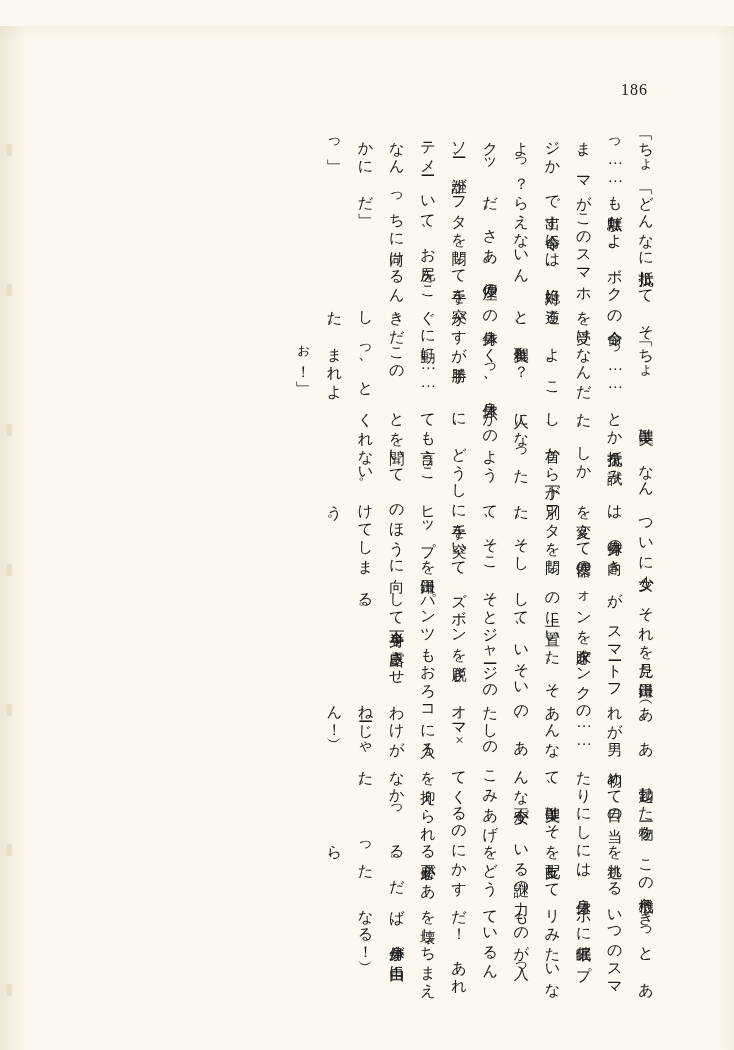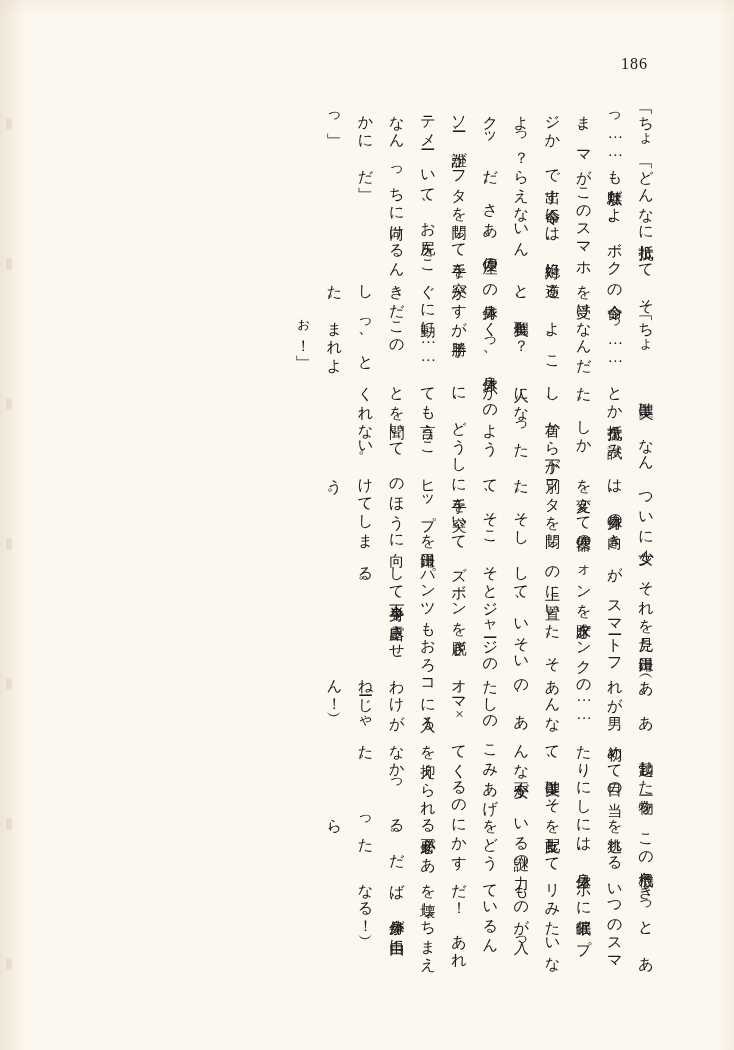--- a/index.html
+++ b/index.html
@@ -12,20 +12,21 @@
     background: #fdf8ef;
     font-family: "Liberation Serif", "DejaVu Serif", serif;
     color: #1a1a1a;
     overflow: hidden;
     position: relative;
   }
   .page {
     position: absolute;
     inset: 0;
     background: #fdf8ef;
+    margin-top: 26px;
   }
   
   .paper-tint {
     position: absolute;
     inset: 0;
     background:
       linear-gradient(to right, rgba(226,214,192,0.55) 0px, rgba(253,248,239,0) 26px),
       linear-gradient(to left, rgba(232,222,203,0.35) 0px, rgba(253,248,239,0) 18px),
       linear-gradient(to bottom, rgba(232,222,203,0.30) 0px, rgba(253,248,239,0) 16px);
     pointer-events: none;

